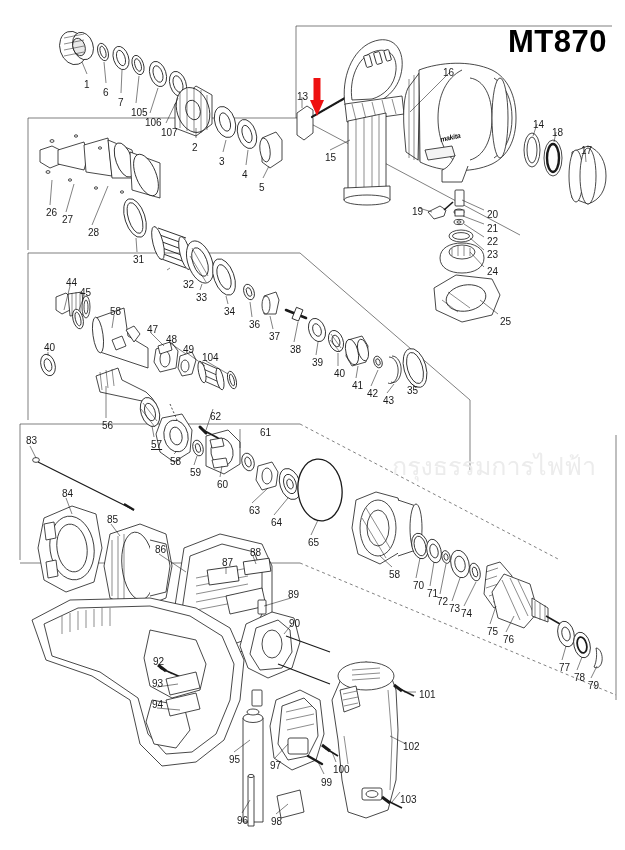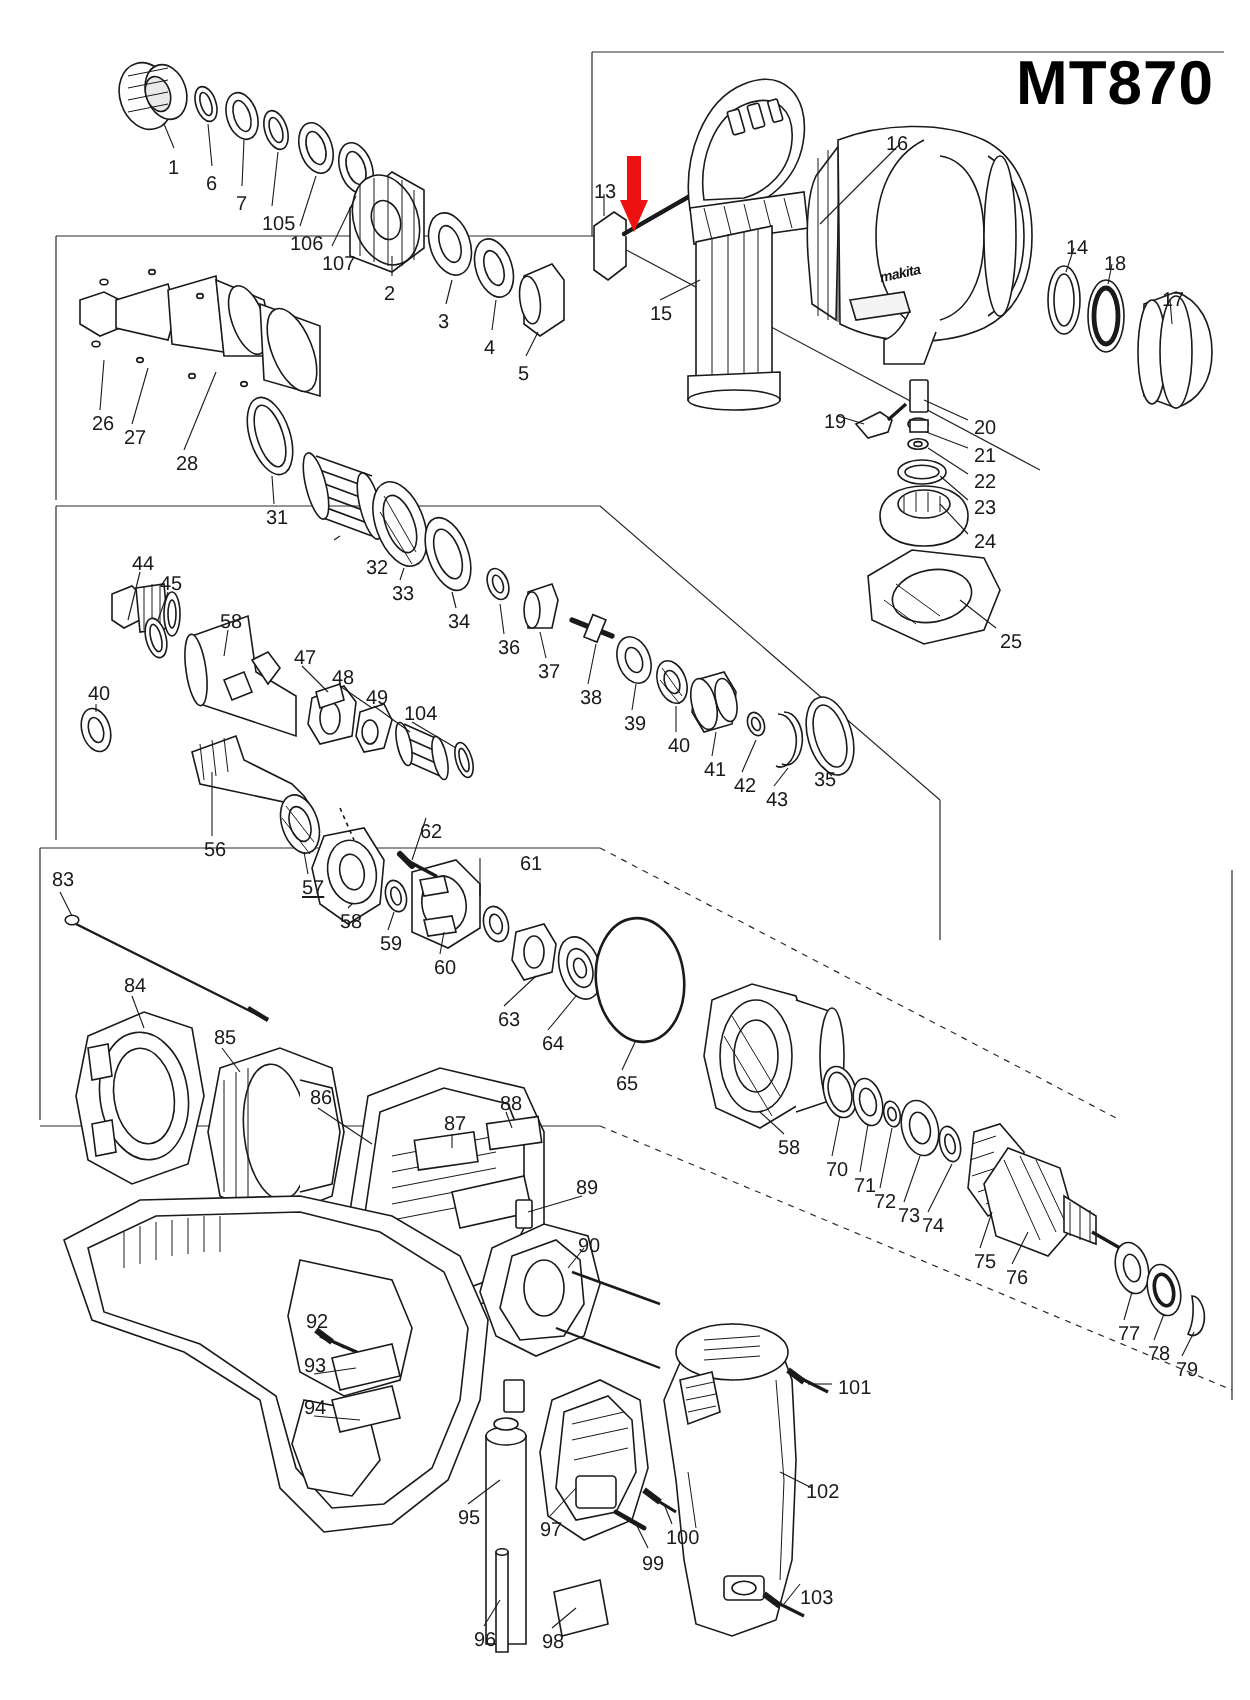--- a/index.html
+++ b/index.html
@@ -531,20 +531,21 @@
     <g>
       <path d="M317,78 L317,102" stroke="#ee1111" stroke-width="7" fill="none"></path>
       <path d="M310,100 L324,100 L317,116 Z" fill="#ee1111"></path>
     </g>
   </svg>
 
   <div class="brandtag" style="left:440px;top:134px;">makita</div>
 
   <div class="model-title">MT870</div>
 
+  <div class="watermark">กรุงธรรมการไฟฟ้า</div>
 
   <div id="labels">
       <div class="plabel" style="left: 84px; top: 80px;">1</div>
       <div class="plabel" style="left: 103px; top: 88px;">6</div>
       <div class="plabel" style="left: 118px; top: 98px;">7</div>
       <div class="plabel" style="left: 131px; top: 108px;">105</div>
       <div class="plabel" style="left: 145px; top: 118px;">106</div>
       <div class="plabel" style="left: 161px; top: 128px;">107</div>
       <div class="plabel" style="left: 192px; top: 143px;">2</div>
       <div class="plabel" style="left: 219px; top: 157px;">3</div>

